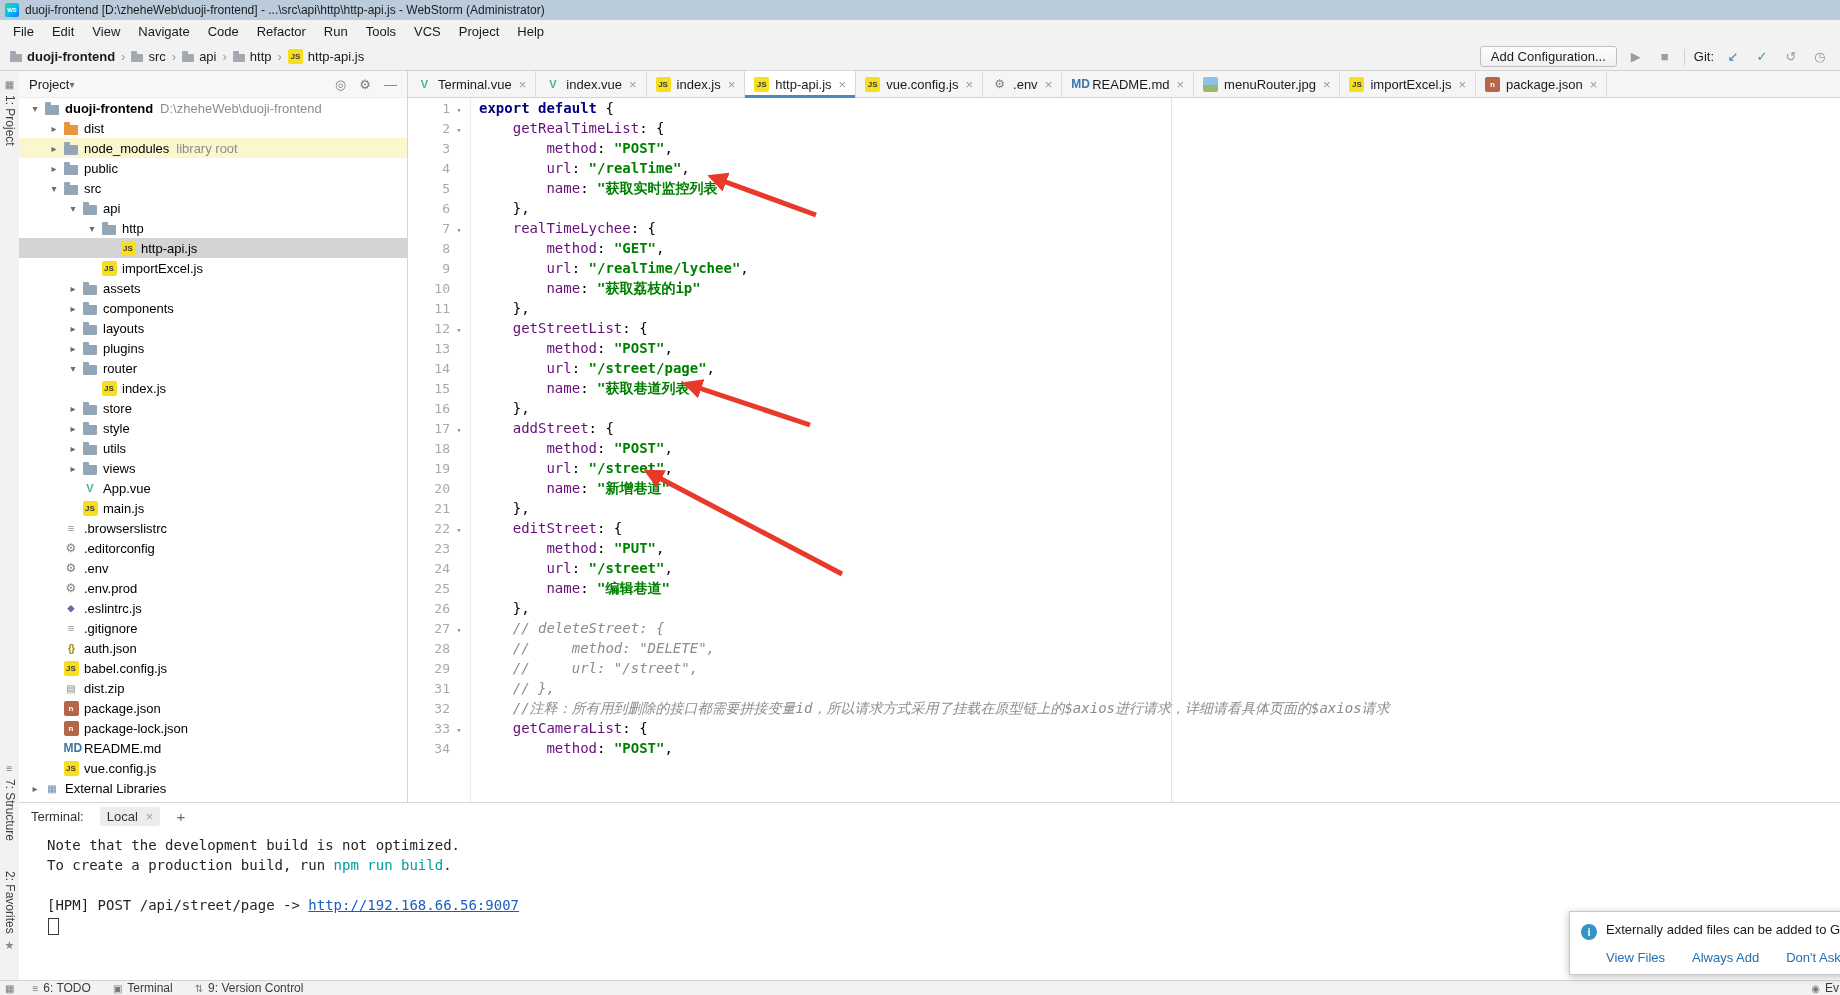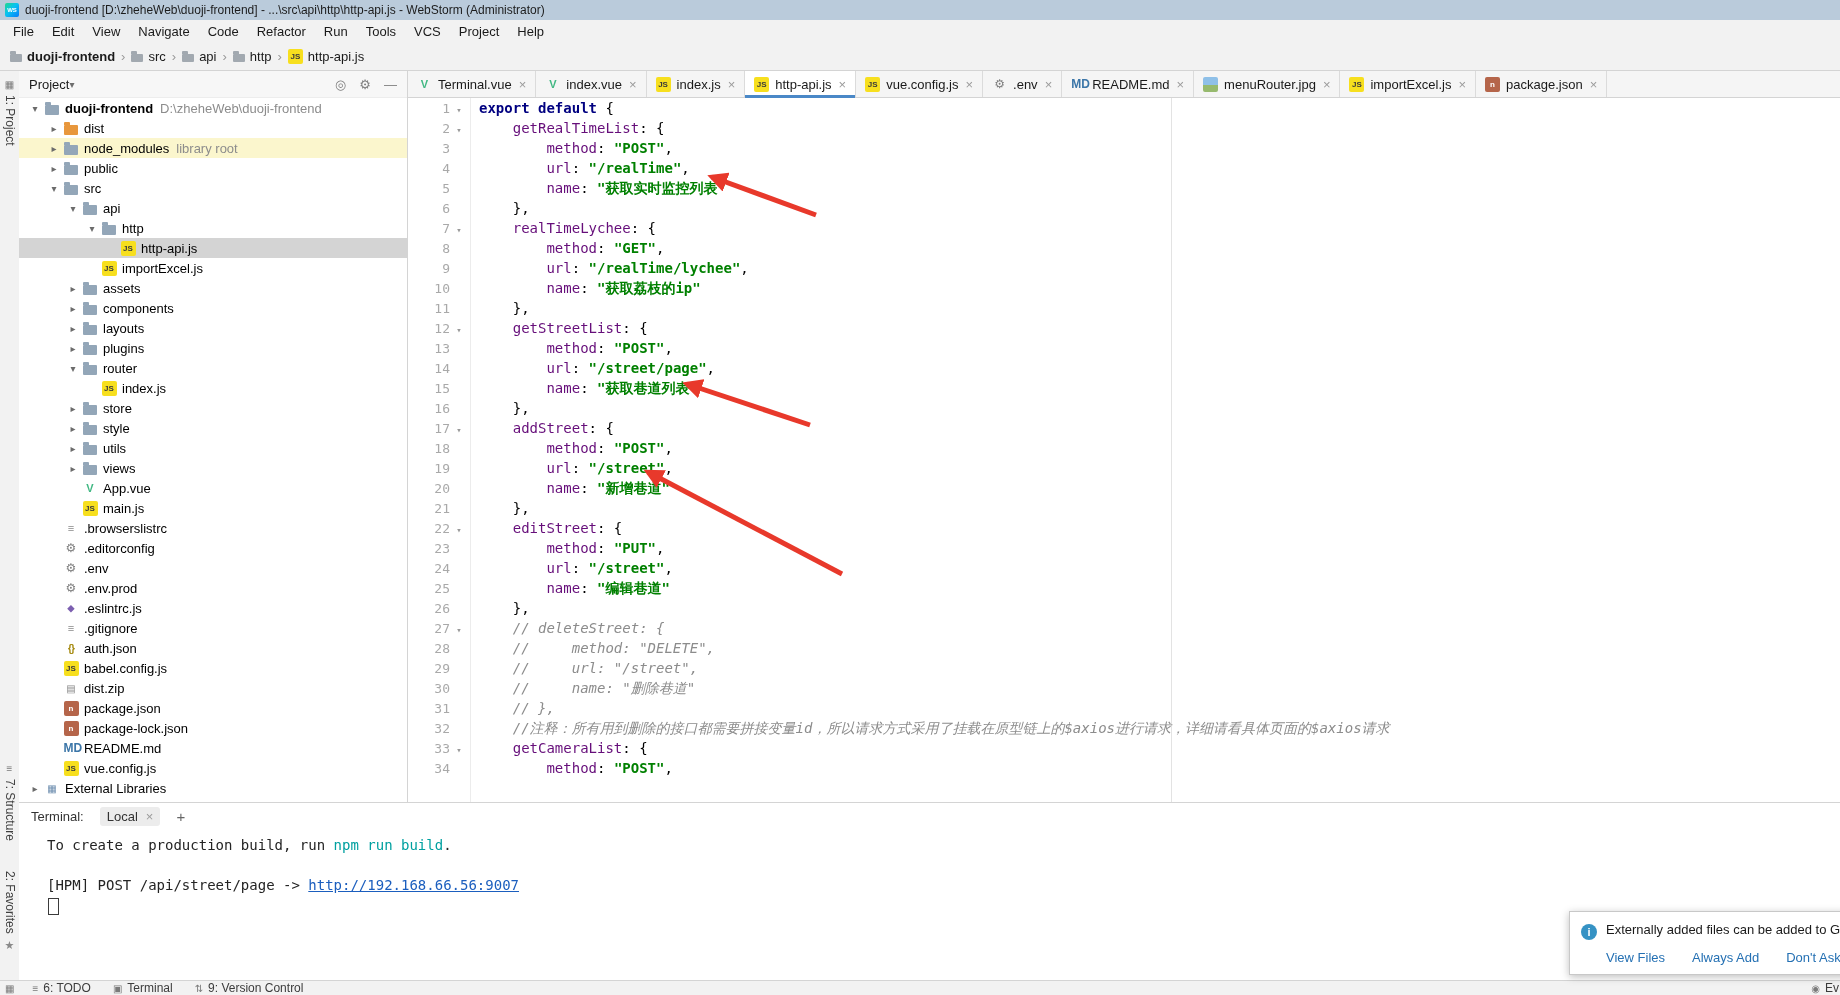--- a/index.html
+++ b/index.html
@@ -163,20 +163,31 @@
         <span class="crumb">
           <span class="ic-folder"></span>
           <span class="crumb-label">http</span>
         </span>
         <span class="crumb-sep">›</span>
         <span class="crumb">
           <span class="fic fic-js">JS</span>
           <span class="crumb-label">http-api.js</span>
         </span>
       </div>
+    <div class="toolbar-right">
+      <button class="add-config">Add Configuration...</button>
+      <span class="tb-icon">▶</span>
+      <span class="tb-icon">■</span>
+      <span class="tb-sep"></span>
+      <span class="git-label">Git:</span>
+      <span class="tb-icon git-update">↙</span>
+      <span class="tb-icon git-commit">✓</span>
+      <span class="tb-icon">↺</span>
+      <span class="tb-icon">◷</span>
+    </div>
   </div>
 
   <div class="stripe">
     <div class="stripe-btn" style="top:8px">
       <span class="stripe-ic">▦</span>
       <span class="stripe-label">1: Project</span>
     </div>
     <div class="stripe-btn" style="top:692px">
       <span class="stripe-ic">≡</span>
       <span class="stripe-label">7: Structure</span>
@@ -527,40 +538,40 @@
           <div class="code-line"><span class="gutter"><span class="ln">20</span><span class="fold"></span></span><span class="code-text"><span class="tk-pl">        </span><span class="tk-prop">name</span><span class="tk-pl">: </span><span class="tk-str">"新增巷道"</span></span></div>
           <div class="code-line"><span class="gutter"><span class="ln">21</span><span class="fold"></span></span><span class="code-text"><span class="tk-pl">    },</span></span></div>
           <div class="code-line"><span class="gutter"><span class="ln">22</span><span class="fold">▾</span></span><span class="code-text"><span class="tk-pl">    </span><span class="tk-prop">editStreet</span><span class="tk-pl">: {</span></span></div>
           <div class="code-line"><span class="gutter"><span class="ln">23</span><span class="fold"></span></span><span class="code-text"><span class="tk-pl">        </span><span class="tk-prop">method</span><span class="tk-pl">: </span><span class="tk-str">"PUT"</span><span class="tk-pl">,</span></span></div>
           <div class="code-line"><span class="gutter"><span class="ln">24</span><span class="fold"></span></span><span class="code-text"><span class="tk-pl">        </span><span class="tk-prop">url</span><span class="tk-pl">: </span><span class="tk-str">"/street"</span><span class="tk-pl">,</span></span></div>
           <div class="code-line"><span class="gutter"><span class="ln">25</span><span class="fold"></span></span><span class="code-text"><span class="tk-pl">        </span><span class="tk-prop">name</span><span class="tk-pl">: </span><span class="tk-str">"编辑巷道"</span></span></div>
           <div class="code-line"><span class="gutter"><span class="ln">26</span><span class="fold"></span></span><span class="code-text"><span class="tk-pl">    },</span></span></div>
           <div class="code-line"><span class="gutter"><span class="ln">27</span><span class="fold">▾</span></span><span class="code-text"><span class="tk-com">    // deleteStreet: {</span></span></div>
           <div class="code-line"><span class="gutter"><span class="ln">28</span><span class="fold"></span></span><span class="code-text"><span class="tk-com">    //     method: "DELETE",</span></span></div>
           <div class="code-line"><span class="gutter"><span class="ln">29</span><span class="fold"></span></span><span class="code-text"><span class="tk-com">    //     url: "/street",</span></span></div>
-          <div class="code-line"><span class="gutter"><span class="ln">30</span><span class="fold"></span></span><span class="code-text"><span class="tk-com">    //     name: "删除巷道"</span></span></div>
           <div class="code-line"><span class="gutter"><span class="ln">31</span><span class="fold"></span></span><span class="code-text"><span class="tk-com">    // },</span></span></div>
           <div class="code-line"><span class="gutter"><span class="ln">32</span><span class="fold"></span></span><span class="code-text"><span class="tk-com">    //注释：所有用到删除的接口都需要拼接变量id，所以请求方式采用了挂载在原型链上的$axios进行请求，详细请看具体页面的$axios请求</span></span></div>
           <div class="code-line"><span class="gutter"><span class="ln">33</span><span class="fold">▾</span></span><span class="code-text"><span class="tk-pl">    </span><span class="tk-prop">getCameraList</span><span class="tk-pl">: {</span></span></div>
           <div class="code-line"><span class="gutter"><span class="ln">34</span><span class="fold"></span></span><span class="code-text"><span class="tk-pl">        </span><span class="tk-prop">method</span><span class="tk-pl">: </span><span class="tk-str">"POST"</span><span class="tk-pl">,</span></span></div>
         </div>
     </div>
   </div>
 
   <div class="terminal">
     <div class="term-header">
       <span class="term-title">Terminal:</span>
       <span class="term-tab">
         <span>Local</span>
         <span class="tab-close">×</span>
       </span>
       <span class="term-plus">+</span>
     </div>
     <div class="term-body">
       <div id="termlines">
+          <div class="term-line"><span class="tt-t">Note that the development build is not optimized.</span></div>
           <div class="term-line"><span class="tt-t">To create a production build, run </span><span class="tt-cmd">npm run build</span><span class="tt-t">.</span></div>
           <div class="term-line">&nbsp;</div>
           <div class="term-line"><span class="tt-t">[HPM] POST /api/street/page -&gt; </span><span class="tt-lnk">http://192.168.66.56:9007</span></div>
         </div>
       <div class="term-line"><span class="cursor"></span></div>
     </div>
   </div>
 
   <div class="statusbar">
     <span class="sb-grid">▦</span>

